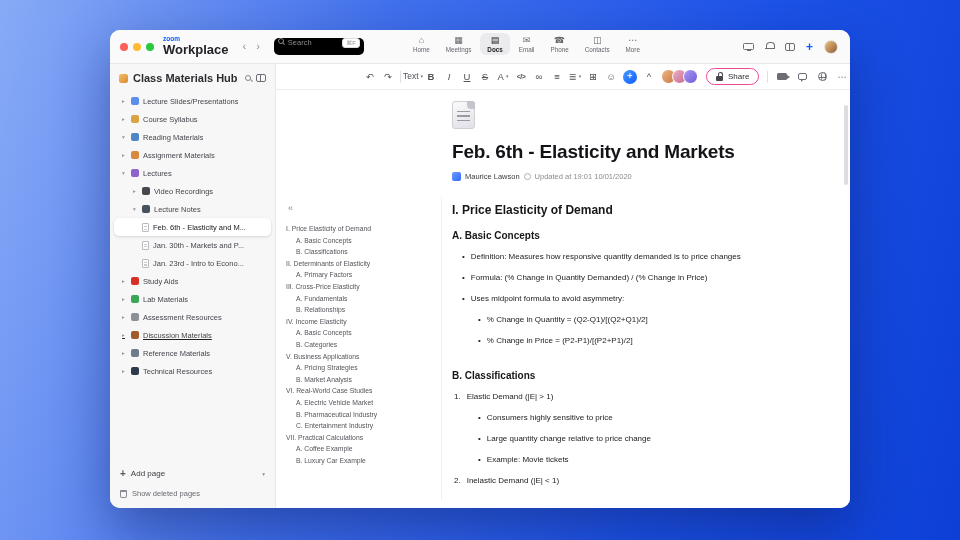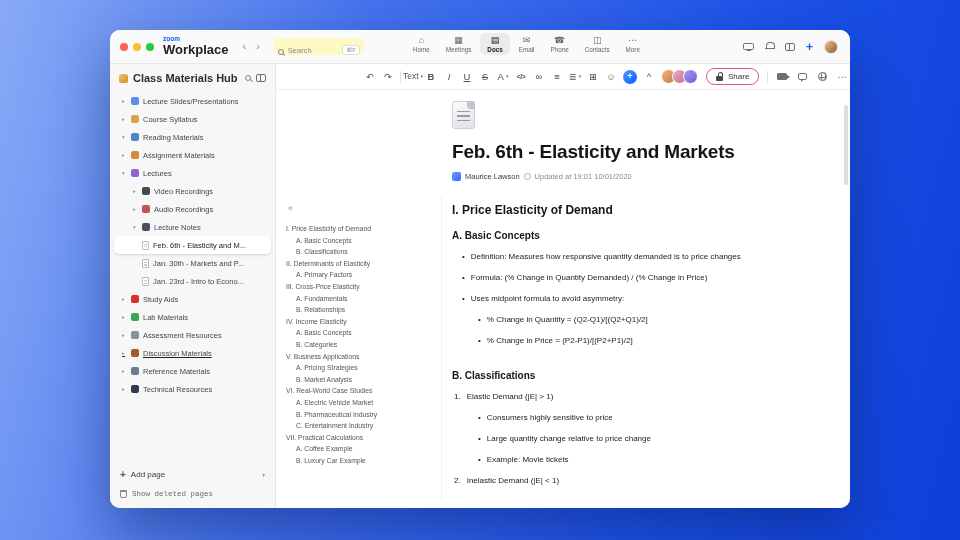--- a/index.html
+++ b/index.html
@@ -22,22 +22,22 @@
   }
   .traffic { display:flex; gap:5px; }
   .tl { width:8px; height:8px; border-radius:50%; display:inline-block; }
   .tl.red{background:#ff5f57}.tl.yellow{background:#febc2e}.tl.green{background:#28c840}
   .brand { display:flex; flex-direction:column; line-height:1.05; margin-left:9px; }
   .brand-zoom { color:#0b5cff; font-weight:700; font-size:6.5px; }
   .brand-wp { color:#232327; font-weight:700; font-size:13px; }
   .navbtn { color:#8e8e93; font-size:11px; margin-left:12px; padding:0 2px; line-height:1; }
   .navbtn + .navbtn { margin-left:6px; }
   .search {
-    margin-left:12px; width:90px; height:17px; background:#fef9c3; border-radius:5px;
-    display:flex; align-items:flex-end; gap:4px; padding:0 4px;
+    margin-left:12px; width:90px; height:17px; background:#000000; border-radius:5px;
+    display:flex; align-items:flex-start; gap:4px; padding:0 4px;
   }
   .search-txt { font-size:7.5px; color:#8a8a90; }
   .kbd { margin-left:auto; background:#fff; border:1px solid #dcdce0; border-radius:3px;
          font-size:6px; color:#8a8a90; padding:1px 3px; line-height:1; }
   .tabs { position:absolute; left:296px; top:3px; display:flex; gap:2px; }
   .tab { display:flex; flex-direction:column; align-items:center; gap:1px; padding:3px 7px 2px; border-radius:6px; }
   .tab.active { background:#ebebee; }
   .tabicon { font-size:9px; color:#64646b; line-height:1; }
   .tablabel { font-size:6.3px; color:#64646b; }
   .tab.active .tabicon, .tab.active .tablabel { color:#1a1a1e; font-weight:700; }
@@ -83,21 +83,21 @@
   .chip { width:8px; height:8px; border-radius:2px; flex:none; }
   .pageicon { width:7px; height:9px; background:#fff; border:1px solid #b9b9bf; border-radius:1px; position:relative; flex:none; }
   .pageicon::after { content:''; position:absolute; left:1px; right:1px; top:2px; height:4px;
      background:repeating-linear-gradient(#c9c9cf 0 1px,transparent 1px 2.5px); }
   .tlabel { font-size:7.5px; color:#46464c; overflow:hidden; text-overflow:ellipsis; }
   .trow.sel .tlabel { color:#1a1a1e; font-weight:500; }
   .sb-foot { padding:4px 10px 10px; }
   .addpage { display:flex; align-items:center; gap:5px; font-size:8px; color:#3a3a3f; }
   .addpage .plus { font-size:10px; font-weight:700; color:#57575d; }
   .ap-chev { margin-left:auto; font-size:5.5px; color:#8e8e93; }
-  .showdel { display:flex; align-items:center; gap:5px; margin-top:10px; font-size:7.5px; color:#6a6a70;font-family:Liberation Mono, monospace; }
+  .showdel { display:flex; align-items:center; gap:5px; margin-top:10px; font-size:7.5px; color:#6a6a70; }
   
   .main { position:absolute; left:166px; top:34px; right:0; bottom:0; background:#fff; }
   .toolbar {
     height:26px; border-bottom:1px solid #ececf0;
     display:flex; align-items:center; gap:6px; padding:0 12px 0 88px;
   }
   .tbtn { min-width:12px; text-align:center; color:#515157; font-size:9.5px; line-height:1;
           display:inline-flex; align-items:center; justify-content:center; gap:2px; }
   .fb{font-weight:700}.fi{font-style:italic}.fu{text-decoration:underline}.fstrike{text-decoration:line-through}
   .tstyle { font-size:8.5px; }
@@ -239,25 +239,20 @@
         </div>
         <div class="trow" style="padding-left: 6px;">
           <span class="tchev">▾</span>
           <span class="chip" style="background: rgb(142, 99, 206);"></span>
           <span class="tlabel">Lectures</span>
         </div>
         <div class="trow" style="padding-left: 17px;">
           <span class="tchev">▸</span>
           <span class="chip" style="background: rgb(69, 72, 77);"></span>
           <span class="tlabel">Video Recordings</span>
-        </div>
-        <div class="trow" style="padding-left: 17px;">
-          <span class="tchev">▸</span>
-          <span class="chip" style="background: rgb(192, 87, 79);"></span>
-          <span class="tlabel">Audio Recordings</span>
         </div>
         <div class="trow" style="padding-left: 17px;">
           <span class="tchev">▾</span>
           <span class="chip" style="background: rgb(70, 82, 94);"></span>
           <span class="tlabel">Lecture Notes</span>
         </div>
         <div class="trow sel" style="padding-left: 28px;">
           <span class="pageicon"></span>
           <span class="tlabel">Feb. 6th - Elasticity and M...</span>
         </div>

